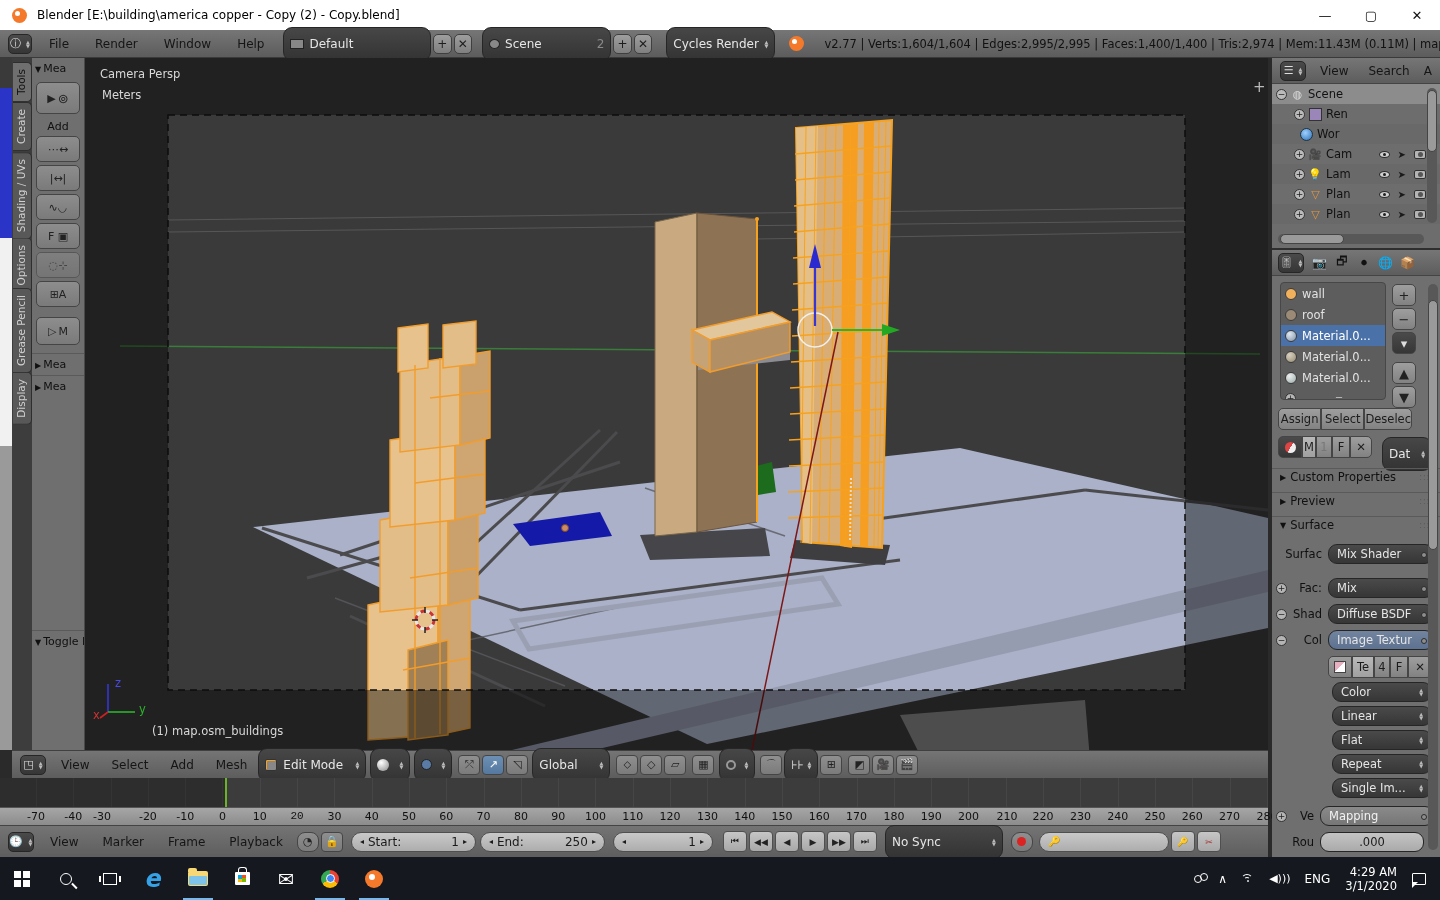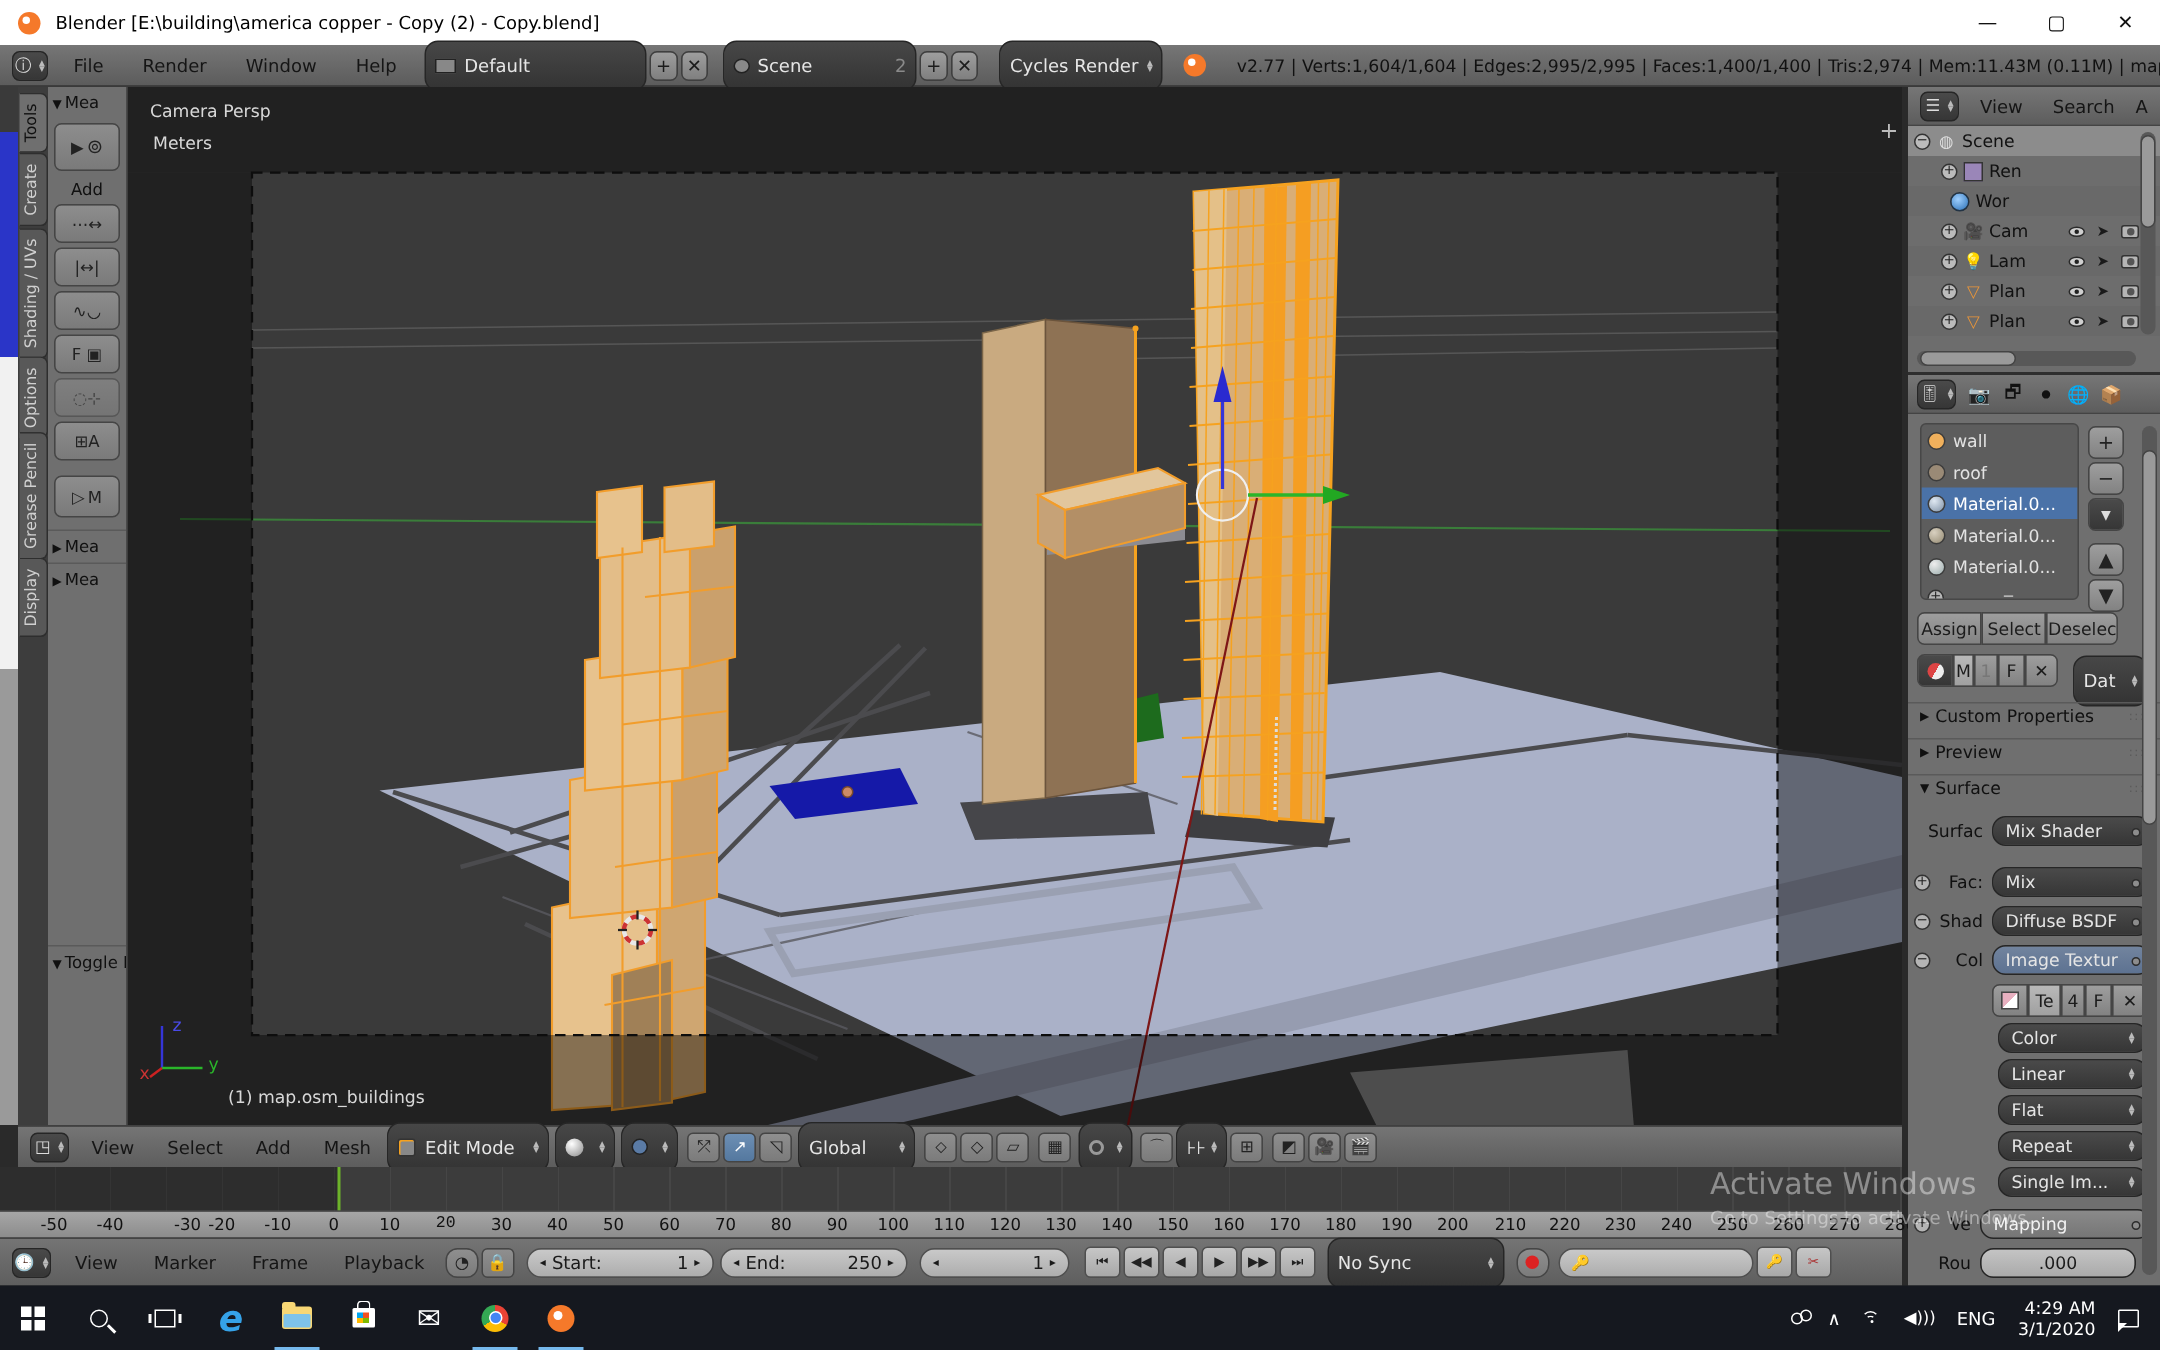--- a/index.html
+++ b/index.html
@@ -454,23 +454,23 @@
     <div class="hicon">⊞</div>
     <div class="hicon" style="margin-left:6px;">◩</div>
     <div class="hicon">🎥</div>
     <div class="hicon">🎬</div>
   </div>
 
   <div id="tl-tracks" class="abs"></div>
   <div id="tl-before" class="abs"></div>
   <div id="playhead" class="abs"></div>
   <div id="tl-ruler" class="abs">
-      <span style="left: 36px;">-50</span>
+      <span style="left: 36px;">-70</span>
       <span style="left: 73.3px;">-40</span>
-      <span style="left: 125px; text-align: center;">-30</span>
+      <span style="left: 102px; text-align: center;">-30</span>
       <span style="left: 147.9px;">-20</span>
       <span style="left: 185.2px;">-10</span>
       <span style="left: 222.5px;">0</span>
       <span style="left: 259.8px;">10</span>
       <span style="left: 297.1px; font-family: Liberation Mono, monospace;">20</span>
       <span style="left: 334.4px;">30</span>
       <span style="left: 371.7px;">40</span>
       <span style="left: 409px;">50</span>
       <span style="left: 446.3px;">60</span>
       <span style="left: 483.6px;">70</span>
@@ -805,24 +805,20 @@
           <span>.000</span>
         </div>
       <span class="sockdot" style="position:static; margin-left:4px;"></span>
     </div>
 
     <div class="vscroll" style="right:2px; top:34px; width:10px; height:566px;">
         <div class="thumb" style="left:0; top:16px; width:10px; height:250px;"></div>
       </div>
   </div>
 
-  <div id="watermark" class="abs">
-    <div class="l1">Activate Windows</div>
-    <div class="l2">Go to Settings to activate Windows.</div>
-  </div>
 
   <div id="taskbar" class="abs">
     <div class="tbi">
         <span class="winlogo">
           <div></div>
           <div></div>
           <div></div>
           <div></div>
         </span>
       </div>

